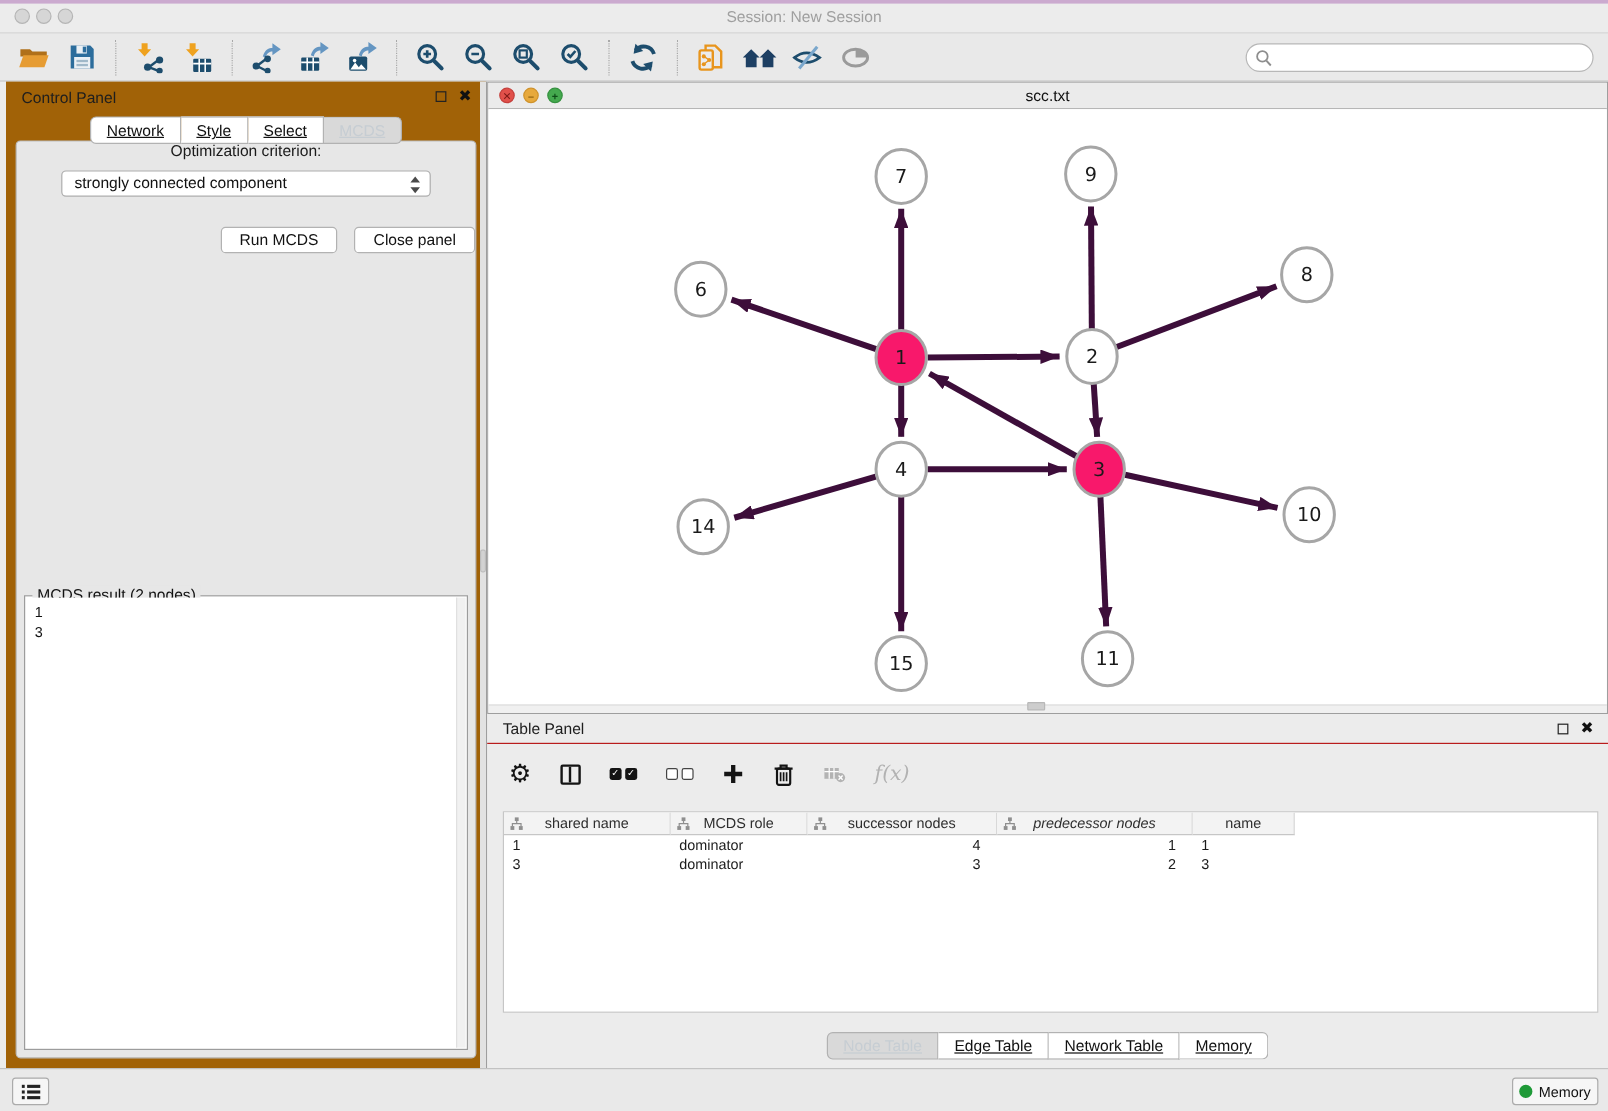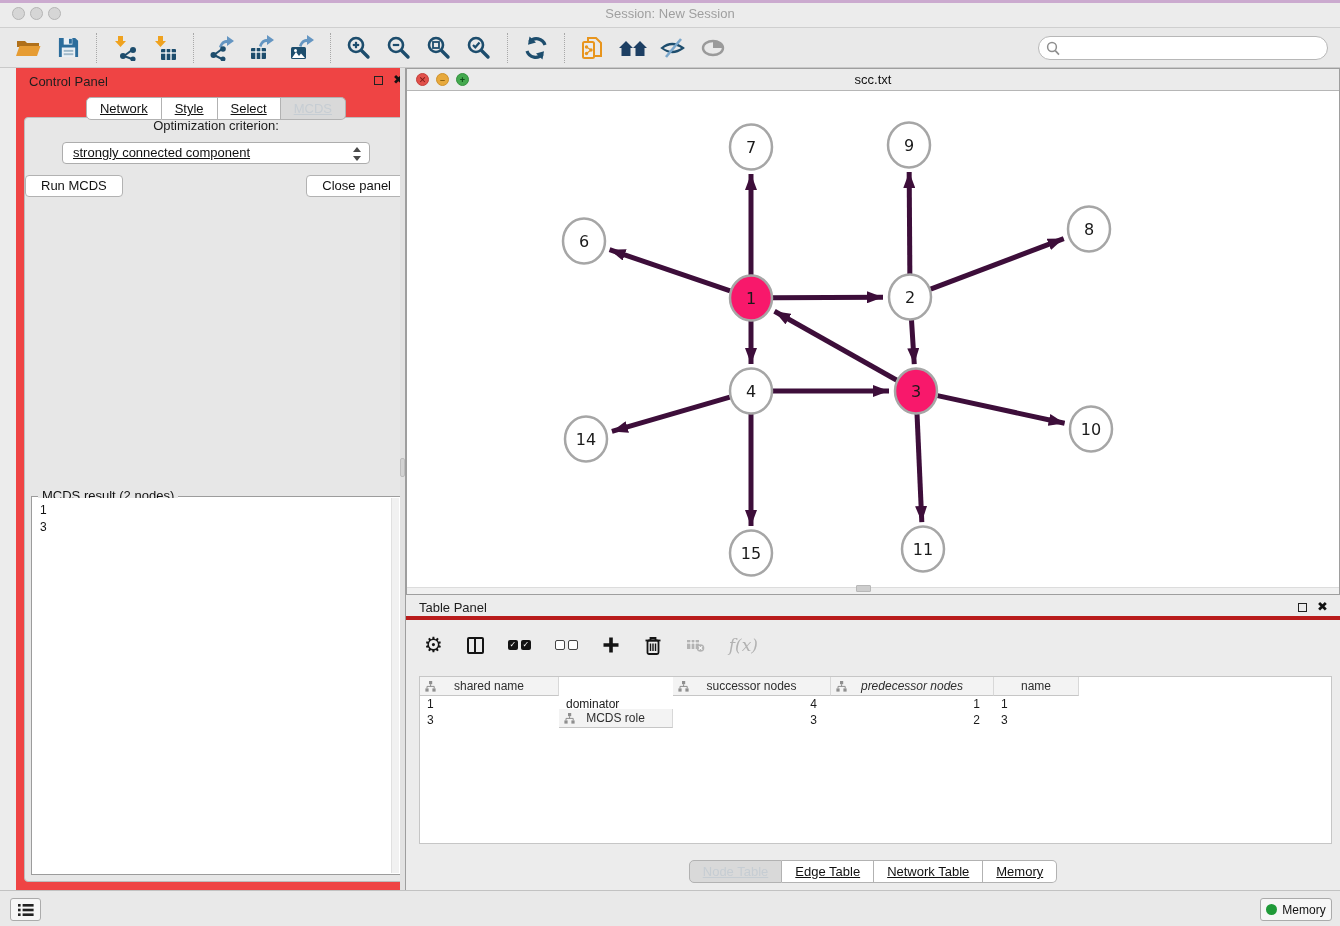--- a/index.html
+++ b/index.html
@@ -15,39 +15,39 @@
 
   
   .toolbar { position:absolute; left:0; top:28px; width:1340px; height:40px; background:#e9e9e9; border-bottom:1px solid #c9c9c9; display:flex; align-items:center; padding-left:8px; }
   .tbtn { width:34px; height:32px; display:flex; align-items:center; justify-content:center; flex:0 0 auto; margin:0 3px; }
   .tb-sep { width:1px; height:30px; border-left:1px dotted #a8a8a8; margin:0 8px; flex:0 0 auto; }
   .searchbox { position:relative; margin-left:auto; margin-right:12px; width:290px; height:24px; background:#fff; border:1px solid #b7b7b7; border-radius:13px; }
   .searchbox input { position:absolute; left:26px; top:1px; width:255px; height:20px; border:none; outline:none; font-size:12px; background:transparent; }
   .searchbox svg { position:absolute; left:7px; top:4px; }
 
   
-  .control-panel { position:absolute; left:16px; top:68px; width:400px; height:822px; background:#ef4444; }
+  .control-panel { position:absolute; left:5px; top:68px; width:400px; height:822px; background:#a16207; }
   .panel-head { position:relative; height:26px; }
   .panel-head .ptitle { position:absolute; left:13px; top:6px; font-size:13px; color:#1e1e1e; }
   .float-ico { position:absolute; top:8px; width:9px; height:9px; border:1.5px solid #222; background:transparent; }
   .close-ico { position:absolute; top:4px; font-size:13px; font-weight:bold; color:#111; line-height:16px; }
   .tabstrip { display:flex; justify-content:center; position:relative; z-index:3; }
   .tab { font-size:13px; padding:3px 13px; background:#fff; border:1px solid #b2b2b2; border-left-width:0; color:#111; white-space:nowrap;text-decoration:underline; }
   .tab:first-child { border-left-width:1px; border-radius:5px 0 0 5px; }
   .tab:last-child { border-radius:0 5px 5px 0; }
   .tab.sel { background:#d9d9d9; color:#c6cdd3; }
   .cp-tabs { position:absolute; left:0; right:0; top:29px; }
   .cp-body { position:absolute; left:8px; right:8px; top:49px; bottom:8px; border:1px solid #bdbdbd; border-radius:4px; background:#e7e7e7; }
   .opt-label { text-align:center; font-size:13px; color:#1a1a1a; }
-  .dropdown { position:relative; margin:9px auto 0 auto; width:308px; height:22px; background:#fff; border:1px solid #adadad; border-radius:4px; font-size:13px; color:#111; line-height:20px; padding-left:10px;text-decoration:underline; }
+  .dropdown { position:relative; margin:9px auto 0 auto; width:308px; height:22px; background:#fff; border:1px solid #adadad; border-radius:4px; font-size:13px; color:#111; line-height:20px; padding-left:10px; }
   .dd-arrows { position:absolute; right:7px; top:3px; width:9px; height:16px; }
   .dd-arrows i { position:absolute; left:0; width:0; height:0; border-left:4.5px solid transparent; border-right:4.5px solid transparent; }
   .dd-arrows i.up { top:1px; border-bottom:5px solid #4a4a4a; }
   .dd-arrows i.dn { bottom:1px; border-top:5px solid #4a4a4a; }
-  .cp-buttons { display:flex; justify-content:space-between; margin-top:11px; }
+  .cp-buttons { display:flex; justify-content:flex-end; gap:14px; margin-top:25px; }
   .btn { height:22px; padding:0 15px; background:#fff; border:1px solid #b2b2b2; border-radius:4px; font-size:13px; color:#111; line-height:20px; }
   .groupbox { position:absolute; left:6px; right:6px; top:378px; bottom:6px; border:1px solid #9c9c9c; background:#fff; }
   .groupbox .legend { position:absolute; top:-9px; left:6px; background:#e7e7e7; padding:0 4px; font-size:13px; color:#111; }
   .result-list { position:absolute; inset:1px; background:#fff; padding:4px 0 0 7px; font-size:12px; color:#111; line-height:17px; overflow:hidden; }
   .result-scroll { position:absolute; top:1px; bottom:1px; right:1px; width:8px; background:#f1f1f1; border-left:1px solid #e0e0e0; }
 
   
   .v-split { position:absolute; left:400px; top:68px; width:6px; height:822px; background:#e2e2e2; border-right:1px solid #9e9e9e; }
   .v-grip { position:absolute; left:0; top:390px; width:5px; height:19px; background:#d2d2d2; border:1px solid #bdbdbd; border-radius:2px; }
 
@@ -58,21 +58,21 @@
   .light { position:absolute; top:4px; width:13px; height:13px; border-radius:50%; font-size:9px; font-weight:bold; text-align:center; line-height:13px; }
   .light.red   { left:9px;  background:#e1504a; border:1px solid #c43f3b; color:#7c1815; }
   .light.yel   { left:29px; background:#e7a93c; border:1px solid #cf922b; color:#895f0d; }
   .light.grn   { left:49px; background:#44a94e; border:1px solid #35913f; color:#0e4d18; }
   .net-canvas { position:absolute; left:0; top:22px; width:932px; height:497px; background:#fff; }
   .net-hscroll { position:absolute; left:0; bottom:0; width:932px; height:7px; background:#f0f0f0; border-top:1px solid #dcdcdc; }
   .h-grip { position:absolute; left:449px; top:-3px; width:15px; height:7px; background:#cdcdcd; border:1px solid #b8b8b8; border-radius:1px; }
 
   
   .table-panel { position:absolute; left:406px; top:595px; width:934px; height:295px; background:#ececec; }
-  .tp-head { position:relative; height:25px; border-bottom:4px solid #b91c1c; }
+  .tp-head { position:relative; height:25px; border-bottom:1px solid #b91c1c; }
   .tp-head .ptitle { position:absolute; left:13px; top:5px; font-size:13px; color:#1e1e1e; }
   .tp-toolbar { position:absolute; left:0; top:26px; height:48px; display:flex; align-items:center; padding-left:18px; gap:24px; }
   .tp-ico { display:flex; align-items:center; justify-content:center; }
   .gear { font-family:"DejaVu Sans",sans-serif; font-size:21px; color:#141414; line-height:20px; }
   .col-ico { width:17px; height:17px; border:2.4px solid #141414; border-radius:2px; position:relative; }
   .col-ico::after { content:""; position:absolute; left:50%; top:0; bottom:0; width:2.2px; margin-left:-1.1px; background:#141414; }
   .cbx-pair { display:flex; gap:3px; }
   .cbx { width:10px; height:10px; border-radius:2px; font-size:8px; line-height:10px; text-align:center; }
   .cbx.on { background:#141414; color:#fff; }
   .cbx.off { background:#fff; border:1.6px solid #444; }
@@ -446,21 +446,21 @@
             <svg class="tree-ico" width="11" height="11" viewBox="0 0 11 11">
               <g fill="#8f8f8f">
                 <rect x="4" y="0" width="3.2" height="3.2"></rect>
                 <rect x="0.4" y="7.4" width="3.2" height="3.2"></rect>
                 <rect x="7.4" y="7.4" width="3.2" height="3.2"></rect>
               </g>
               <path d="M5.6 3.2v2.2M2 7.4V5.4h7.2v2" stroke="#8f8f8f" fill="none"></path>
             </svg>
             <span>shared name</span>
           </div>
-          <div class="th" style="width: 114px; margin-top: 32px;">
+          <div class="th" style="width: 114px;">
             <svg class="tree-ico" width="11" height="11" viewBox="0 0 11 11">
               <g fill="#8f8f8f">
                 <rect x="4" y="0" width="3.2" height="3.2"></rect>
                 <rect x="0.4" y="7.4" width="3.2" height="3.2"></rect>
                 <rect x="7.4" y="7.4" width="3.2" height="3.2"></rect>
               </g>
               <path d="M5.6 3.2v2.2M2 7.4V5.4h7.2v2" stroke="#8f8f8f" fill="none"></path>
             </svg>
             <span>MCDS role</span>
           </div>

